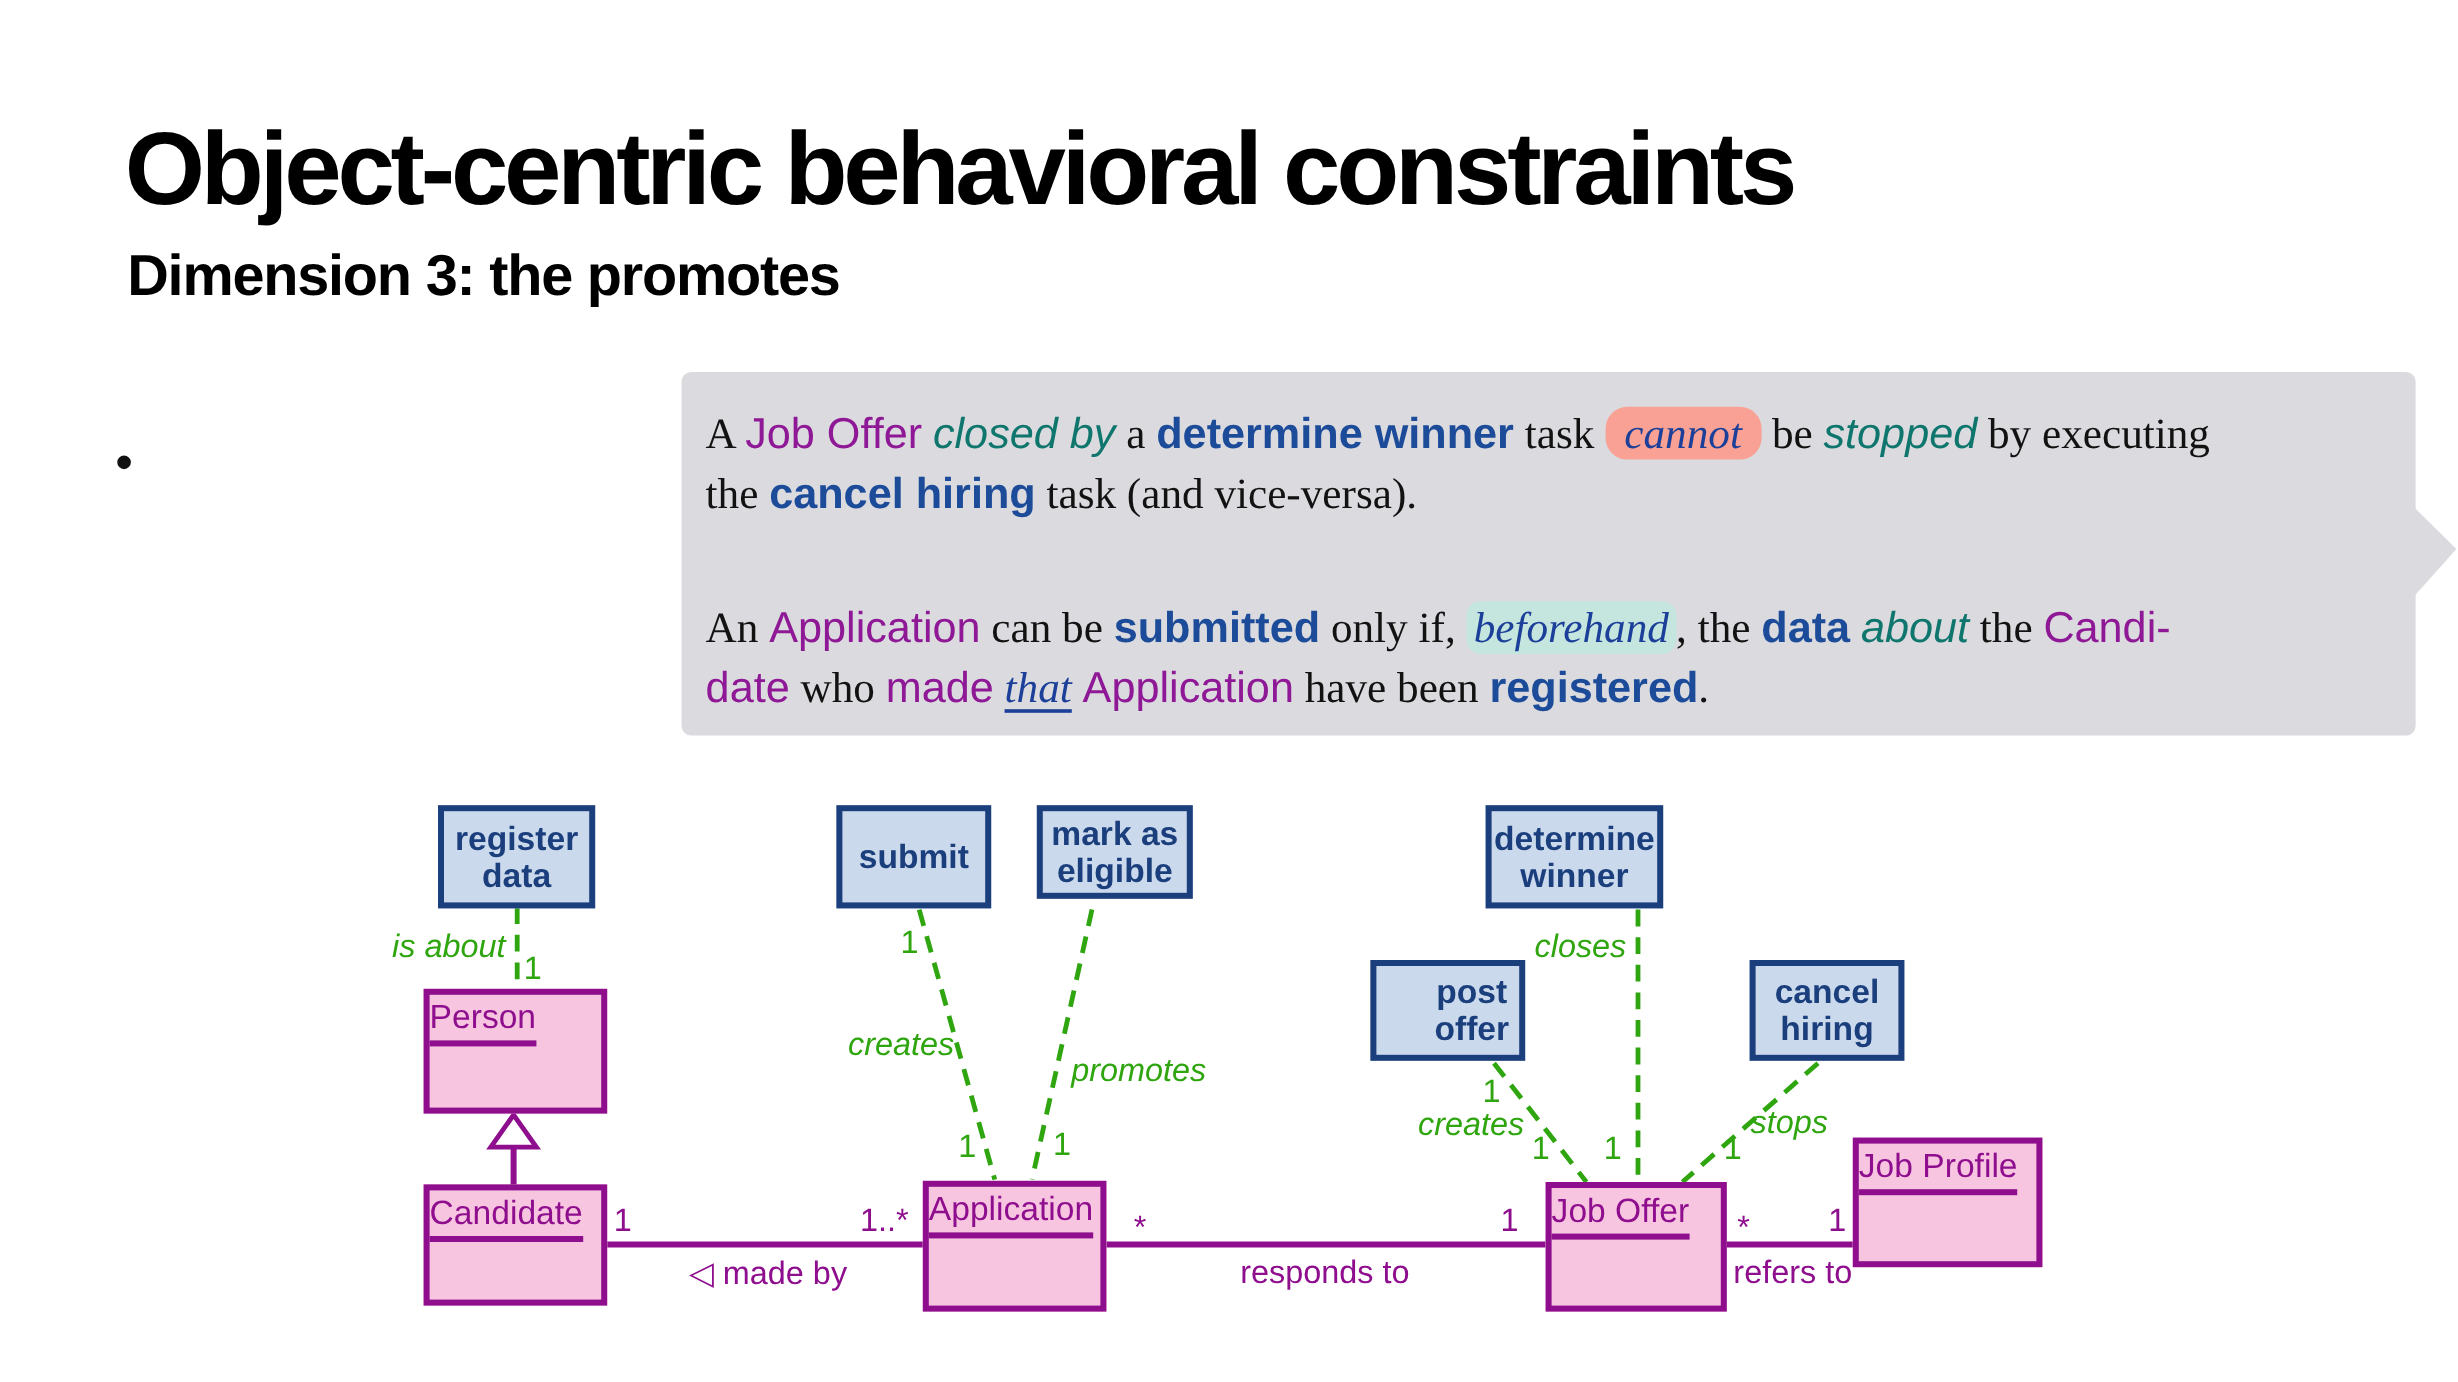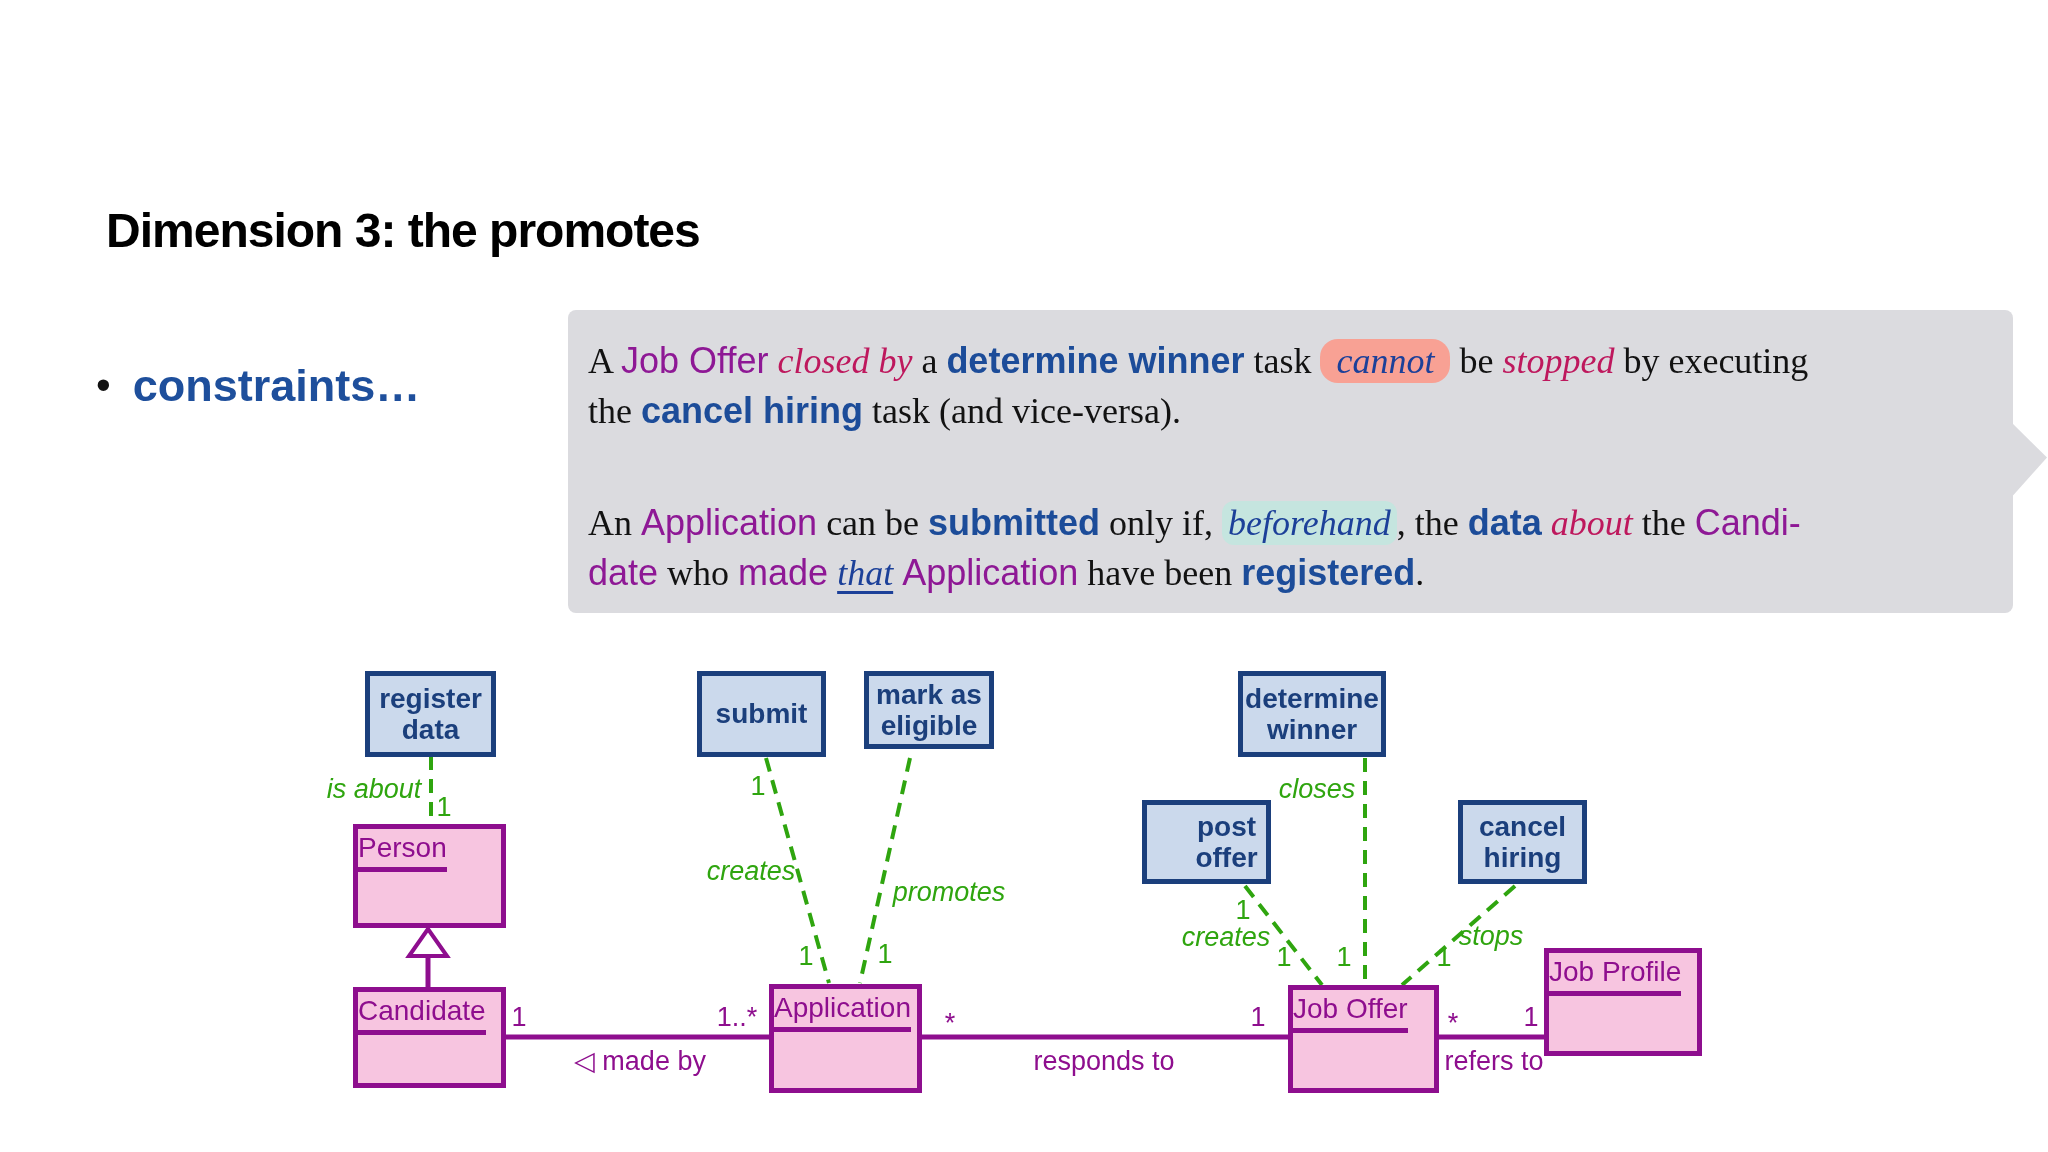--- a/index.html
+++ b/index.html
@@ -20,21 +20,21 @@
   
   .bubble{position:absolute;left:568px;top:310px;width:1445px;height:303px;
           background:#DBDBDF;border-radius:8px;box-sizing:border-box;
           padding:26px 20px 0 20px;}
   .bubble-tail{position:absolute;right:-34px;top:110px;width:38px;height:80px;background:#DBDBDF;
           clip-path:polygon(0 0,100% 47%,0 100%);}
   .bubble p{margin:0;font-size:36px;line-height:50px;}
   .bubble p.p2{margin-top:62px;}
   .sf{font-family:"Liberation Serif",serif;color:#121212;}
   .pu{font-family:"Liberation Sans",sans-serif;color:#8E1895;}
-  .gi{font-family:Liberation Serif, serif;color:#be185d;font-style:italic;}
+  .gi{font-family:Liberation Sans, sans-serif;color:#0f766e;font-style:italic;}
   .nb{font-family:"Liberation Sans",sans-serif;color:#1C4C99;font-weight:bold;}
   .ni{font-family:"Liberation Serif",serif;color:#1C4099;font-style:italic;}
   .hl-red{background:#F8A194;border-radius:18px;padding:2px 16px;}
   .hl-teal{background:#C5E5DF;border-radius:12px;padding:2px 6px;}
   .und{text-decoration:underline;text-underline-offset:6px;}
 
   
   .lines{position:absolute;left:0;top:0;width:2048px;height:1152px;}
   .task{position:absolute;box-sizing:border-box;background:#CBD9EC;border:5px solid #1B3F7C;
         color:#1B3F7C;font:bold 28px/1.12 "Liberation Sans",sans-serif;
@@ -47,25 +47,25 @@
   .dlabel{position:absolute;transform:translate(-50%,-50%);font-size:27px;white-space:nowrap;
         font-family:"Liberation Sans",sans-serif;}
   .grn{color:#2FA50F;} .grn.it{font-style:italic;}
   .pur{color:#8E0E8E;}
 </style>
 </head>
 <body>
 
 <div class="slide">
 
+  <h1 class="title">Object-centric behavioral constraints</h1>
   <h2 class="subtitle">Dimension 3: the promotes</h2>
 
   <div class="bullet-row">
     <span class="bullet-marker">•</span>
-    <span class="bullet-label">constraints…</span>
   </div>
 
   <div class="bubble">
     <div class="bubble-tail"></div>
     <p class="p1"><span class="sf">A </span><span class="pu">Job Offer</span><span class="sf"> </span><span class="gi">closed by</span><span class="sf"> a </span><span class="nb">determine winner</span><span class="sf"> task </span><span class="ni hl-red">cannot</span><span class="sf"> be </span><span class="gi">stopped</span><span class="sf"> by executing</span><br><span class="sf">the </span><span class="nb">cancel hiring</span><span class="sf"> task (and vice-versa).</span></p>
 
     <p class="p2"><span class="sf">An </span><span class="pu">Application</span><span class="sf"> can be </span><span class="nb">submitted</span><span class="sf"> only if, </span><span class="ni hl-teal">beforehand</span><span class="sf">, the </span><span class="nb">data</span><span class="sf"> </span><span class="gi">about</span><span class="sf"> the </span><span class="pu">Candi-</span><br><span class="pu">date</span><span class="sf"> who </span><span class="pu">made</span><span class="sf"> </span><span class="ni und">that</span><span class="sf"> </span><span class="pu">Application</span><span class="sf"> have been </span><span class="nb">registered</span><span class="sf">.</span></p>
   </div>
 
   <div>

